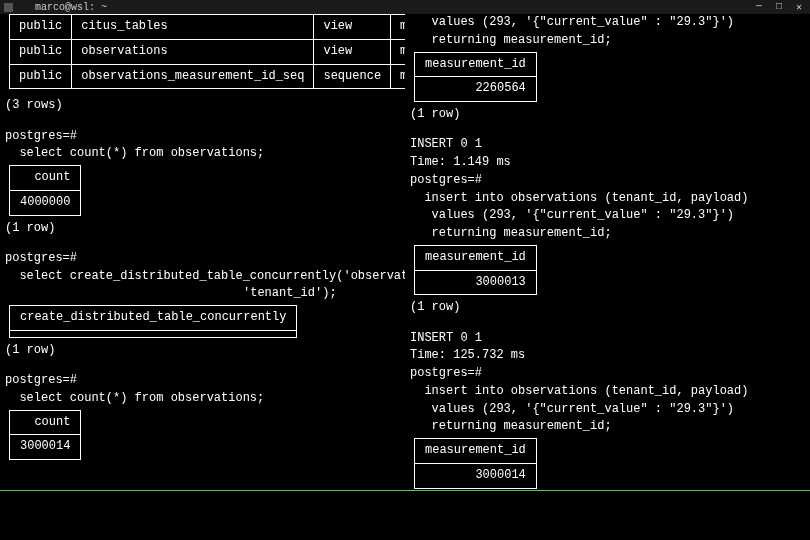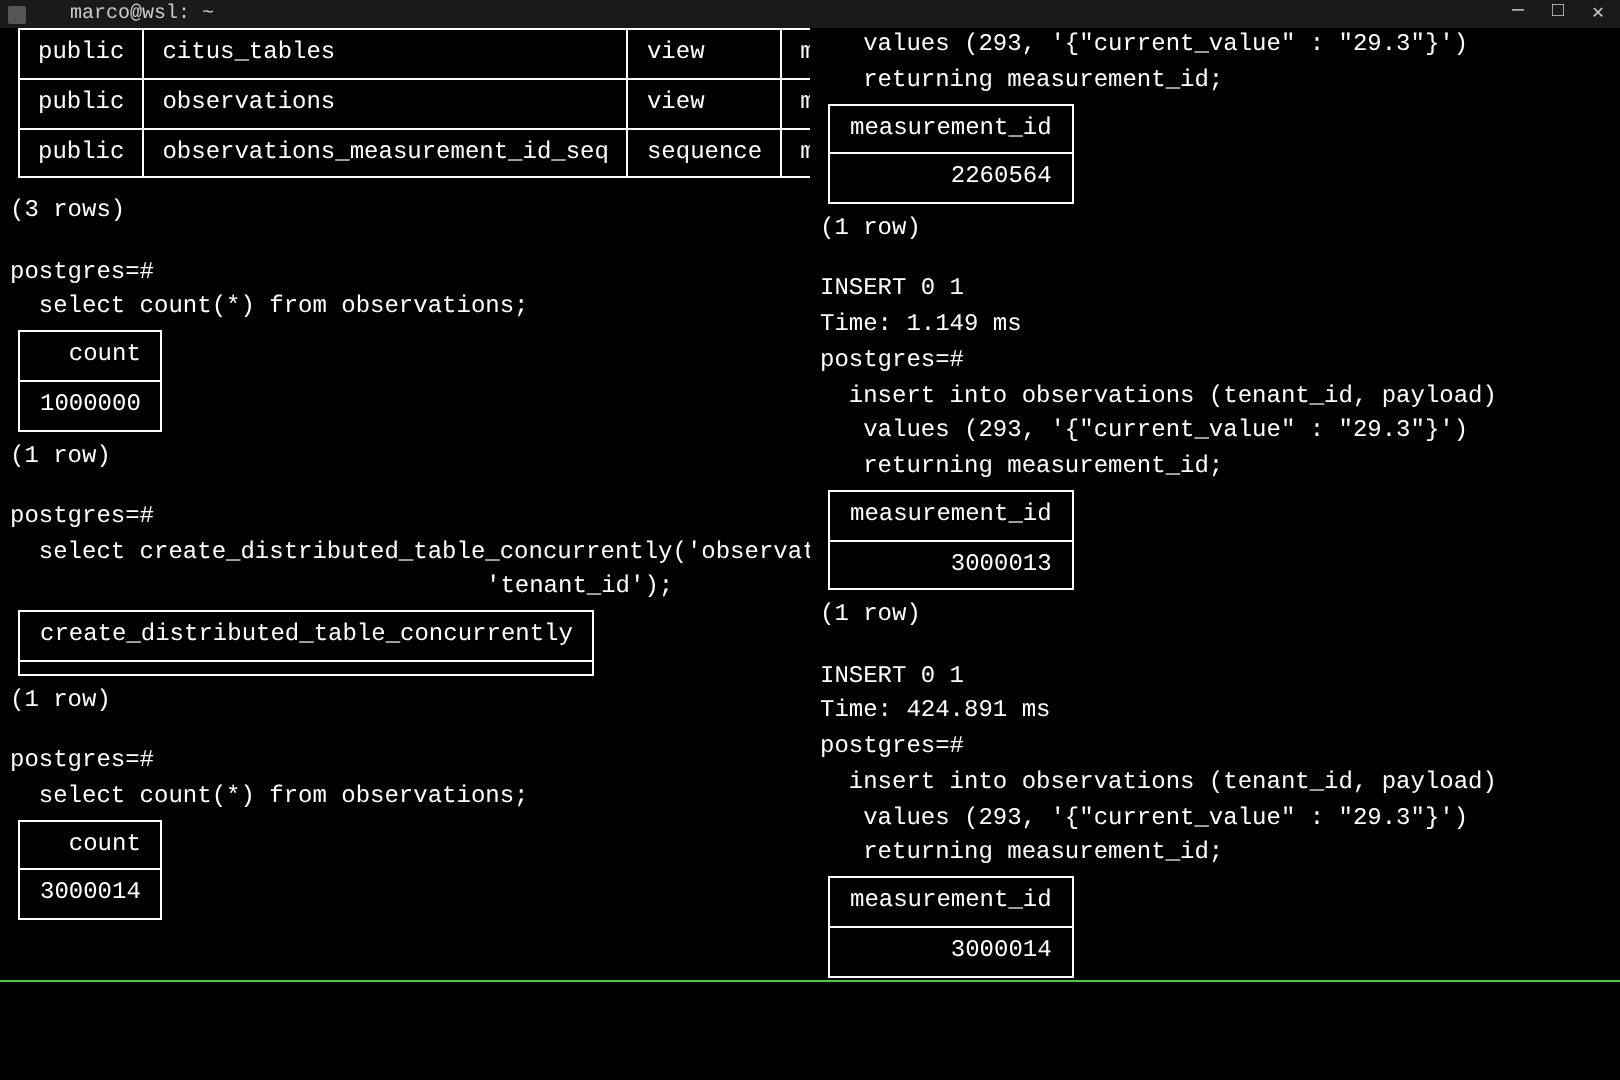--- a/index.html
+++ b/index.html
@@ -118,21 +118,21 @@
     <div class="blank"></div>
     <div class="term-line">postgres=#</div>
     <div class="term-line">  select count(*) from observations;</div>
 
     <table class="psql centered">
       <tbody>
           <tr>
             <td>count</td>
           </tr>
       <tr>
-            <td class="val">1000000</td>
+            <td class="val">4000000</td>
           </tr>
     </tbody>
       </table>
     <div class="term-line">(1 row)</div>
     <div class="blank"></div>
     <div class="term-line">postgres=#</div>
     <div class="term-line">  select create_distributed_table_concurrently('observations',</div>
     <div class="term-line indent-far">'tenant_id');</div>
 
     <table class="psql">
@@ -190,21 +190,21 @@
             <td style="min-width:86px;">measurement_id</td>
           </tr>
       <tr>
             <td class="val">3000013</td>
           </tr>
     </tbody>
       </table>
     <div class="term-line">(1 row)</div>
     <div class="blank"></div>
     <div class="term-line">INSERT 0 1</div>
-    <div class="term-line">Time: 424.891 ms</div>
+    <div class="term-line">Time: 125.732 ms</div>
     <div class="term-line">postgres=#</div>
     <div class="term-line">  insert into observations (tenant_id, payload)</div>
     <div class="term-line">   values (293, '{"current_value" : "29.3"}')</div>
     <div class="term-line">   returning measurement_id;</div>
     <table class="psql centered">
       <tbody>
           <tr>
             <td style="min-width:86px;">measurement_id</td>
           </tr>
       <tr>

